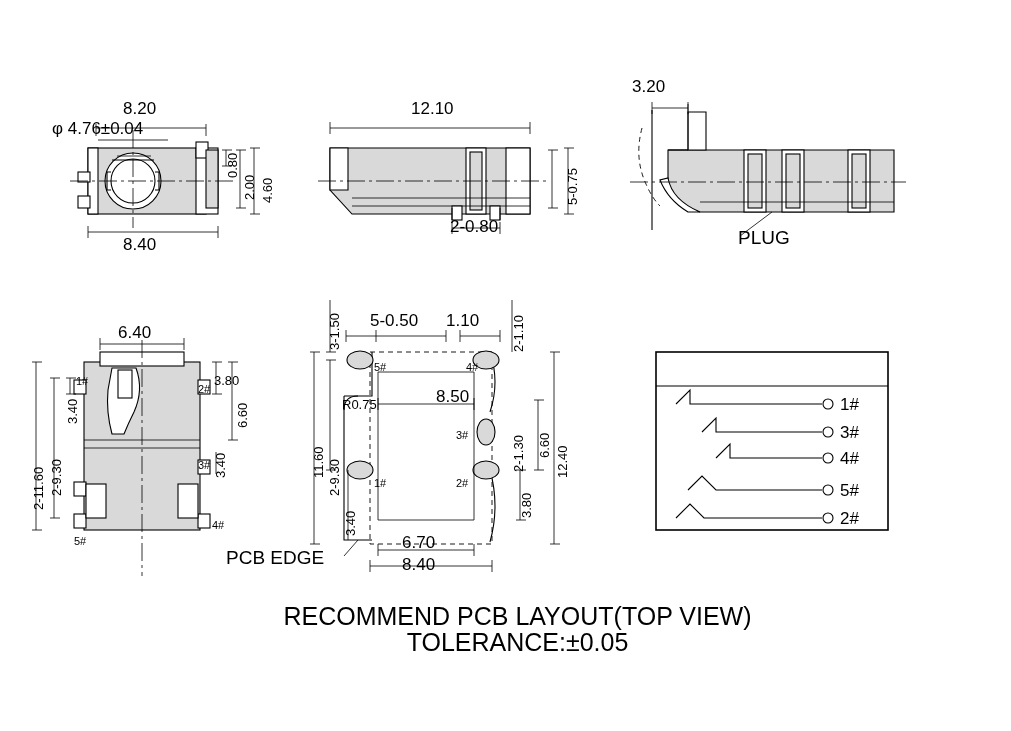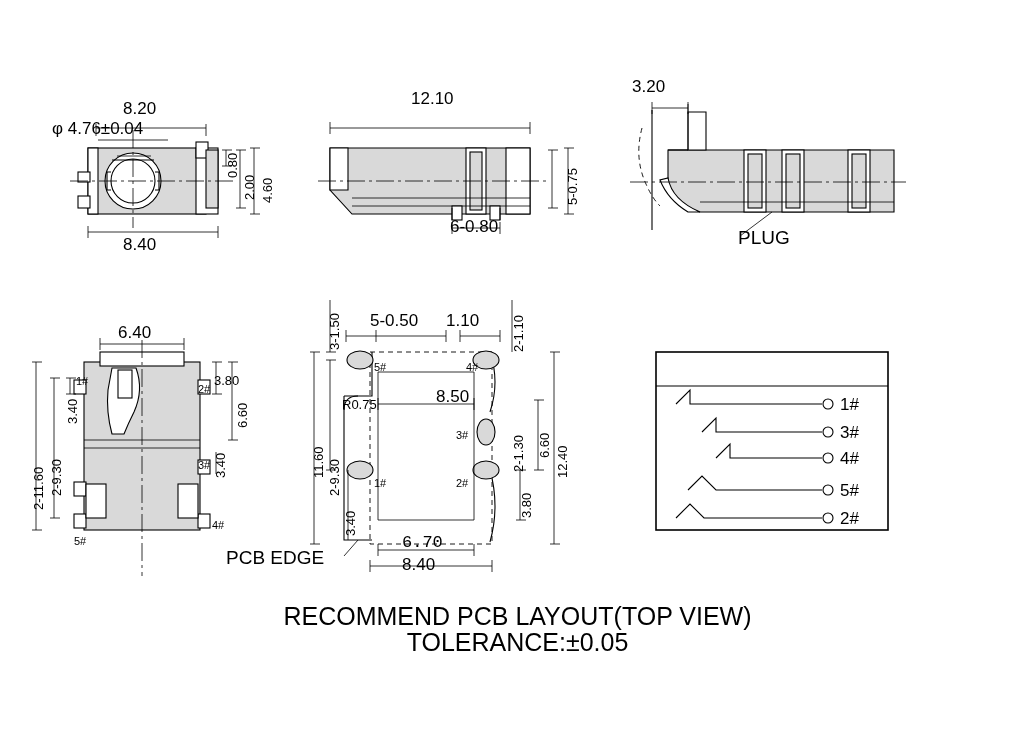--- a/index.html
+++ b/index.html
@@ -127,22 +127,22 @@
     <path class="ln-dim" d="M452 228 H500"></path>
     <path class="ln-dim" d="M452 222 v12 M500 222 v12"></path>
     <path class="ln-dim" d="M452 220 V208 M500 220 V208"></path>
 
     <path class="ln-dim" d="M552 150 V208"></path>
     <path class="ln-dim" d="M548 150 h10 M548 208 h10"></path>
     <path class="ln-dim" d="M568 148 V214"></path>
     <path class="ln-dim" d="M564 148 h10 M564 214 h10"></path>
   </svg>
 
-  <div class="lbl" style="left:411px; top:90px;">12.10</div>
-  <div class="lbl" style="left:450px; top:218px;">6-0.80</div>
+  <div class="lbl" style="left:411px; top:100px;">12.10</div>
+  <div class="lbl" style="left:450px; top:218px;">2-0.80</div>
   <div class="lbl sm rot90" style="left:566px; top:205px;">5-0.75</div>
 
   <svg width="1011" height="731">
     <path class="ln" d="M652 110 V230"></path>
     <path class="ln-dash" d="M642 128 q-8 30 4 56 q6 14 14 22"></path>
     <path class="fillgray" d="M688 150 H894 V212 H700 Q676 206 668 190 L668 150 Z"></path>
     <path class="fillwhite" d="M688 112 H706 V150 H688 Z"></path>
     <path class="ln" d="M668 150 H688"></path>
     <path class="fillwhite" d="M668 178 Q672 200 700 212 H688 Q668 200 660 180 Z"></path>
     <rect class="fillwhite" x="744" y="150" width="22" height="62"></rect>
@@ -273,21 +273,21 @@
   <div class="lbl sm rot90" style="left:328px; top:350px;">3-1.50</div>
   <div class="lbl" style="left:370px; top:312px;">5-0.50</div>
   <div class="lbl" style="left:446px; top:312px;">1.10</div>
   <div class="lbl sm rot90" style="left:512px; top:352px;">2-1.10</div>
   <div class="lbl sm" style="left:342px; top:398px;">R0.75</div>
   <div class="lbl" style="left:404px; top:388px;margin-left:32px;">8.50</div>
   <div class="lbl sm rot90" style="left:312px; top:478px;">11.60</div>
   <div class="lbl sm rot90" style="left:328px; top:496px;">2-9.30</div>
   <div class="lbl sm rot90" style="left:344px; top:536px;">3.40</div>
   <div class="lbl sm rot90" style="left:512px; top:472px;">2-1.30</div>
-  <div class="lbl" style="left:402px; top:534px;font-family:Liberation Mono, monospace;">6.70</div>
+  <div class="lbl" style="left:402px; top:534px;">6.70</div>
   <div class="lbl" style="left:402px; top:556px;">8.40</div>
   <div class="lbl sm rot90" style="left:556px; top:478px;">12.40</div>
   <div class="lbl sm rot90" style="left:538px; top:458px;">6.60</div>
   <div class="lbl sm rot90" style="left:520px; top:518px;">3.80</div>
 
   <div class="lbl xs" style="left:374px; top:362px;">5#</div>
   <div class="lbl xs" style="left:466px; top:362px;">4#</div>
   <div class="lbl xs" style="left:456px; top:430px;">3#</div>
   <div class="lbl xs" style="left:374px; top:478px;">1#</div>
   <div class="lbl xs" style="left:456px; top:478px;">2#</div>

